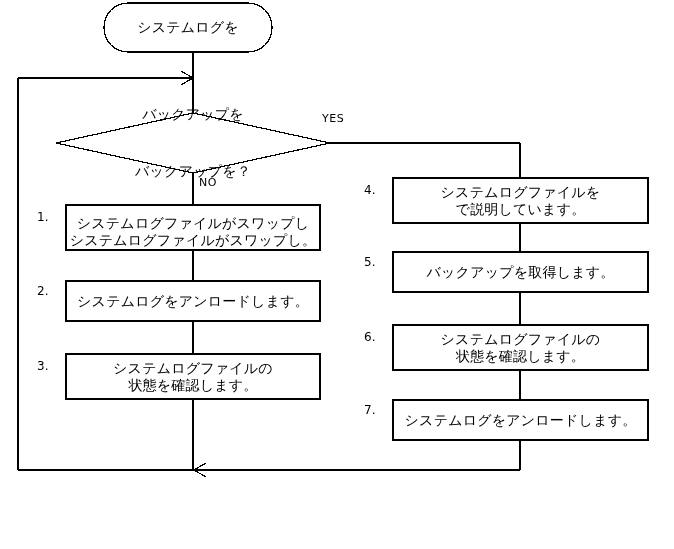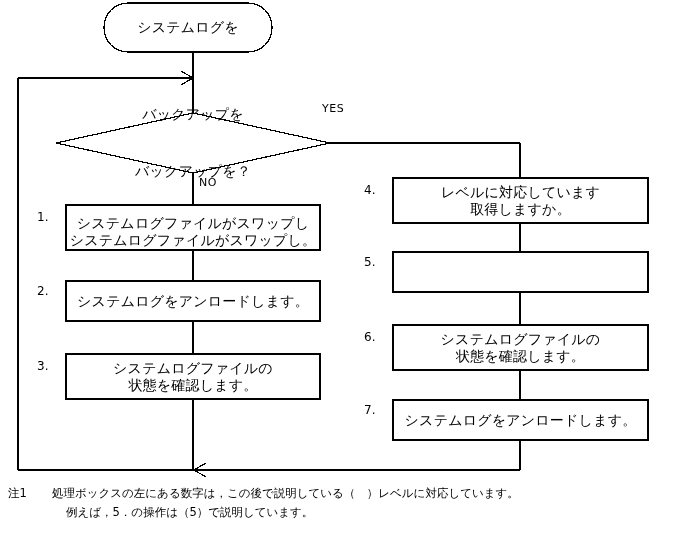--- a/index.html
+++ b/index.html
@@ -131,21 +131,21 @@
 
   <div class="node-text" style="left:104px; top:3px; width:168px; height:49px;">
     <span>システムログを</span>
   </div>
 
   <div class="node-text" style="left:96px; top:119px; width:194px; height:48px;gap:40px;">
     <span>バックアップを</span>
     <span>バックアップを？</span>
   </div>
 
-  <div class="edge-label" style="left:322px; top:102px;">YES</div>
+  <div class="edge-label" style="left:322px; top:112px;">YES</div>
   <div class="edge-label" style="left:199px; top:176px;">NO</div>
 
   <div class="step-num" style="left:37px; top:210px;">1.</div>
   <div class="step-num" style="left:37px; top:284px;">2.</div>
   <div class="step-num" style="left:37px; top:359px;">3.</div>
 
   <div class="node-text" style="left:66px; top:205px; width:254px; height:53px;">
     <span>システムログファイルがスワップし</span>
     <span>システムログファイルがスワップし。</span>
   </div>
@@ -156,34 +156,30 @@
     <span>システムログファイルの</span>
     <span>状態を確認します。</span>
   </div>
 
   <div class="step-num" style="left:364px; top:183px;">4.</div>
   <div class="step-num" style="left:364px; top:255px;">5.</div>
   <div class="step-num" style="left:364px; top:330px;">6.</div>
   <div class="step-num" style="left:364px; top:403px;">7.</div>
 
   <div class="node-text" style="left:393px; top:178px; width:255px; height:45px;">
-    <span>レベルに対応しています</span>
-    <span>取得しますか。</span>
+    <span>システムログファイルを</span>
+    <span>で説明しています。</span>
+  </div>
+  <div class="node-text" style="left:393px; top:252px; width:255px; height:40px;">
+    <span>バックアップを取得します。</span>
   </div>
   <div class="node-text" style="left:393px; top:325px; width:255px; height:45px;">
     <span>システムログファイルの</span>
     <span>状態を確認します。</span>
   </div>
   <div class="node-text" style="left:393px; top:400px; width:255px; height:40px;">
     <span>システムログをアンロードします。</span>
   </div>
 
   <div class="notes">
-    <div class="note-row">
-      <div class="note-tag">注1</div>
-      <div class="note-body">
-        <span>処理ボックスの左にある数字は，この後で説明している（　）レベルに対応しています。</span>
-        <span class="note-cont">例えば，5．の操作は（5）で説明しています。</span>
-      </div>
-    </div>
   </div>
 
 </div>
 
 </body></html>

